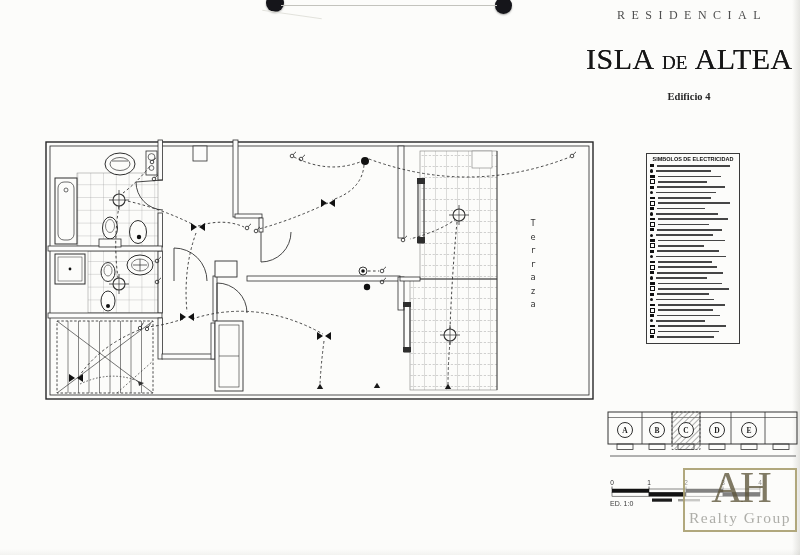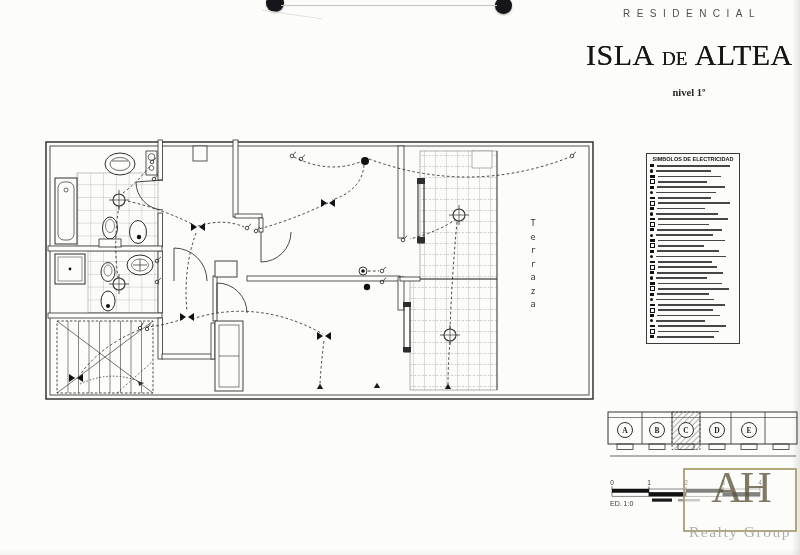--- a/index.html
+++ b/index.html
@@ -14,21 +14,21 @@
     background:linear-gradient(to top,rgba(120,120,110,.07),rgba(120,120,110,0));}
   
   .dot{position:absolute;border-radius:50%;background:#15151a;box-shadow:0 1px 2px rgba(0,0,0,.35);}
   .dot1{left:266px;top:-6px;width:18px;height:18px;}
   .dot2{left:495px;top:-3px;width:17px;height:17px;}
   .paper-line{position:absolute;left:281px;top:5px;width:216px;height:1px;background:#c3c3bd;}
   .paper-line2{position:absolute;left:262px;top:14px;width:60px;height:1px;background:#e2e2dc;transform:rotate(8deg);}
 
   
   .header{position:absolute;left:586px;top:8px;width:206px;text-align:center;color:#222;}
-  .brand{font-family:Liberation Sans, sans-serif;font-size:10px;letter-spacing:6.5px;
+  .brand{font-family:Liberation Serif, serif;font-size:12px;letter-spacing:6.5px;
     color:#4e4e4e;margin-left:6px;}
   .title{margin-top:19px;font-size:30px;color:#161616;letter-spacing:.5px;white-space:nowrap;
     text-shadow:0 0 .5px #333;}
   .title .de{font-size:19px;letter-spacing:0;padding:0 1px;}
   .sub{margin-top:14px;line-height:14px;font-size:10.5px;font-weight:bold;color:#262626;}
   .sub .l2{font-weight:bold;}
 
   
   .legend{position:absolute;left:646px;top:153px;width:94px;height:191px;
     border:1px solid #3a3a3a;background:#fcfcfa;box-sizing:border-box;padding:2px 3px 2px 3px;}
@@ -47,37 +47,37 @@
   .keyplan-svg{position:absolute;left:600px;top:404px;}
   .scalebar-svg{position:absolute;left:608px;top:477px;z-index:1;}
 
   
   .watermark{position:absolute;left:683px;top:468px;width:110px;height:60px;z-index:2;
     border:2px solid rgba(163,153,102,.85);background:rgba(253,253,250,.48);
     text-align:center;box-sizing:content-box;}
   .wm-initials{font-family:"Liberation Serif",serif;font-size:44px;line-height:42px;
     color:rgba(92,85,58,.78);letter-spacing:-3px;margin-top:-3px;}
   .wm-name{font-family:"Liberation Serif",serif;font-size:15.5px;line-height:15px;
-    color:rgba(170,170,164,.95);letter-spacing:1.5px;margin-top:15px;white-space:nowrap;}
+    color:rgba(170,170,164,.95);letter-spacing:1.5px;margin-top:1px;white-space:nowrap;}
 </style>
 </head>
 <body>
 
 <div class="edge-shade"></div>
 <div class="bottom-shade"></div>
 <div class="dot dot1"></div>
 <div class="dot dot2"></div>
 <div class="paper-line"></div>
 <div class="paper-line2"></div>
 
 <div class="header">
   <div class="brand">RESIDENCIAL</div>
   <div class="title"><span>ISLA</span> <span class="de">DE</span> <span>ALTEA</span></div>
   <div class="sub">
-    <div class="l2">nivel 1º</div>
+    <div>Edificio 4</div>
   </div>
 </div>
 
 <div class="legend">
   <div class="legend-title">SIMBOLOS DE ELECTRICIDAD</div>
   <div class="legend-rows" id="legend-rows">
       <div class="lrow">
         <span class="lglyph g0"></span>
         <span class="lbar" style="width: 86%;"></span>
       </div>

